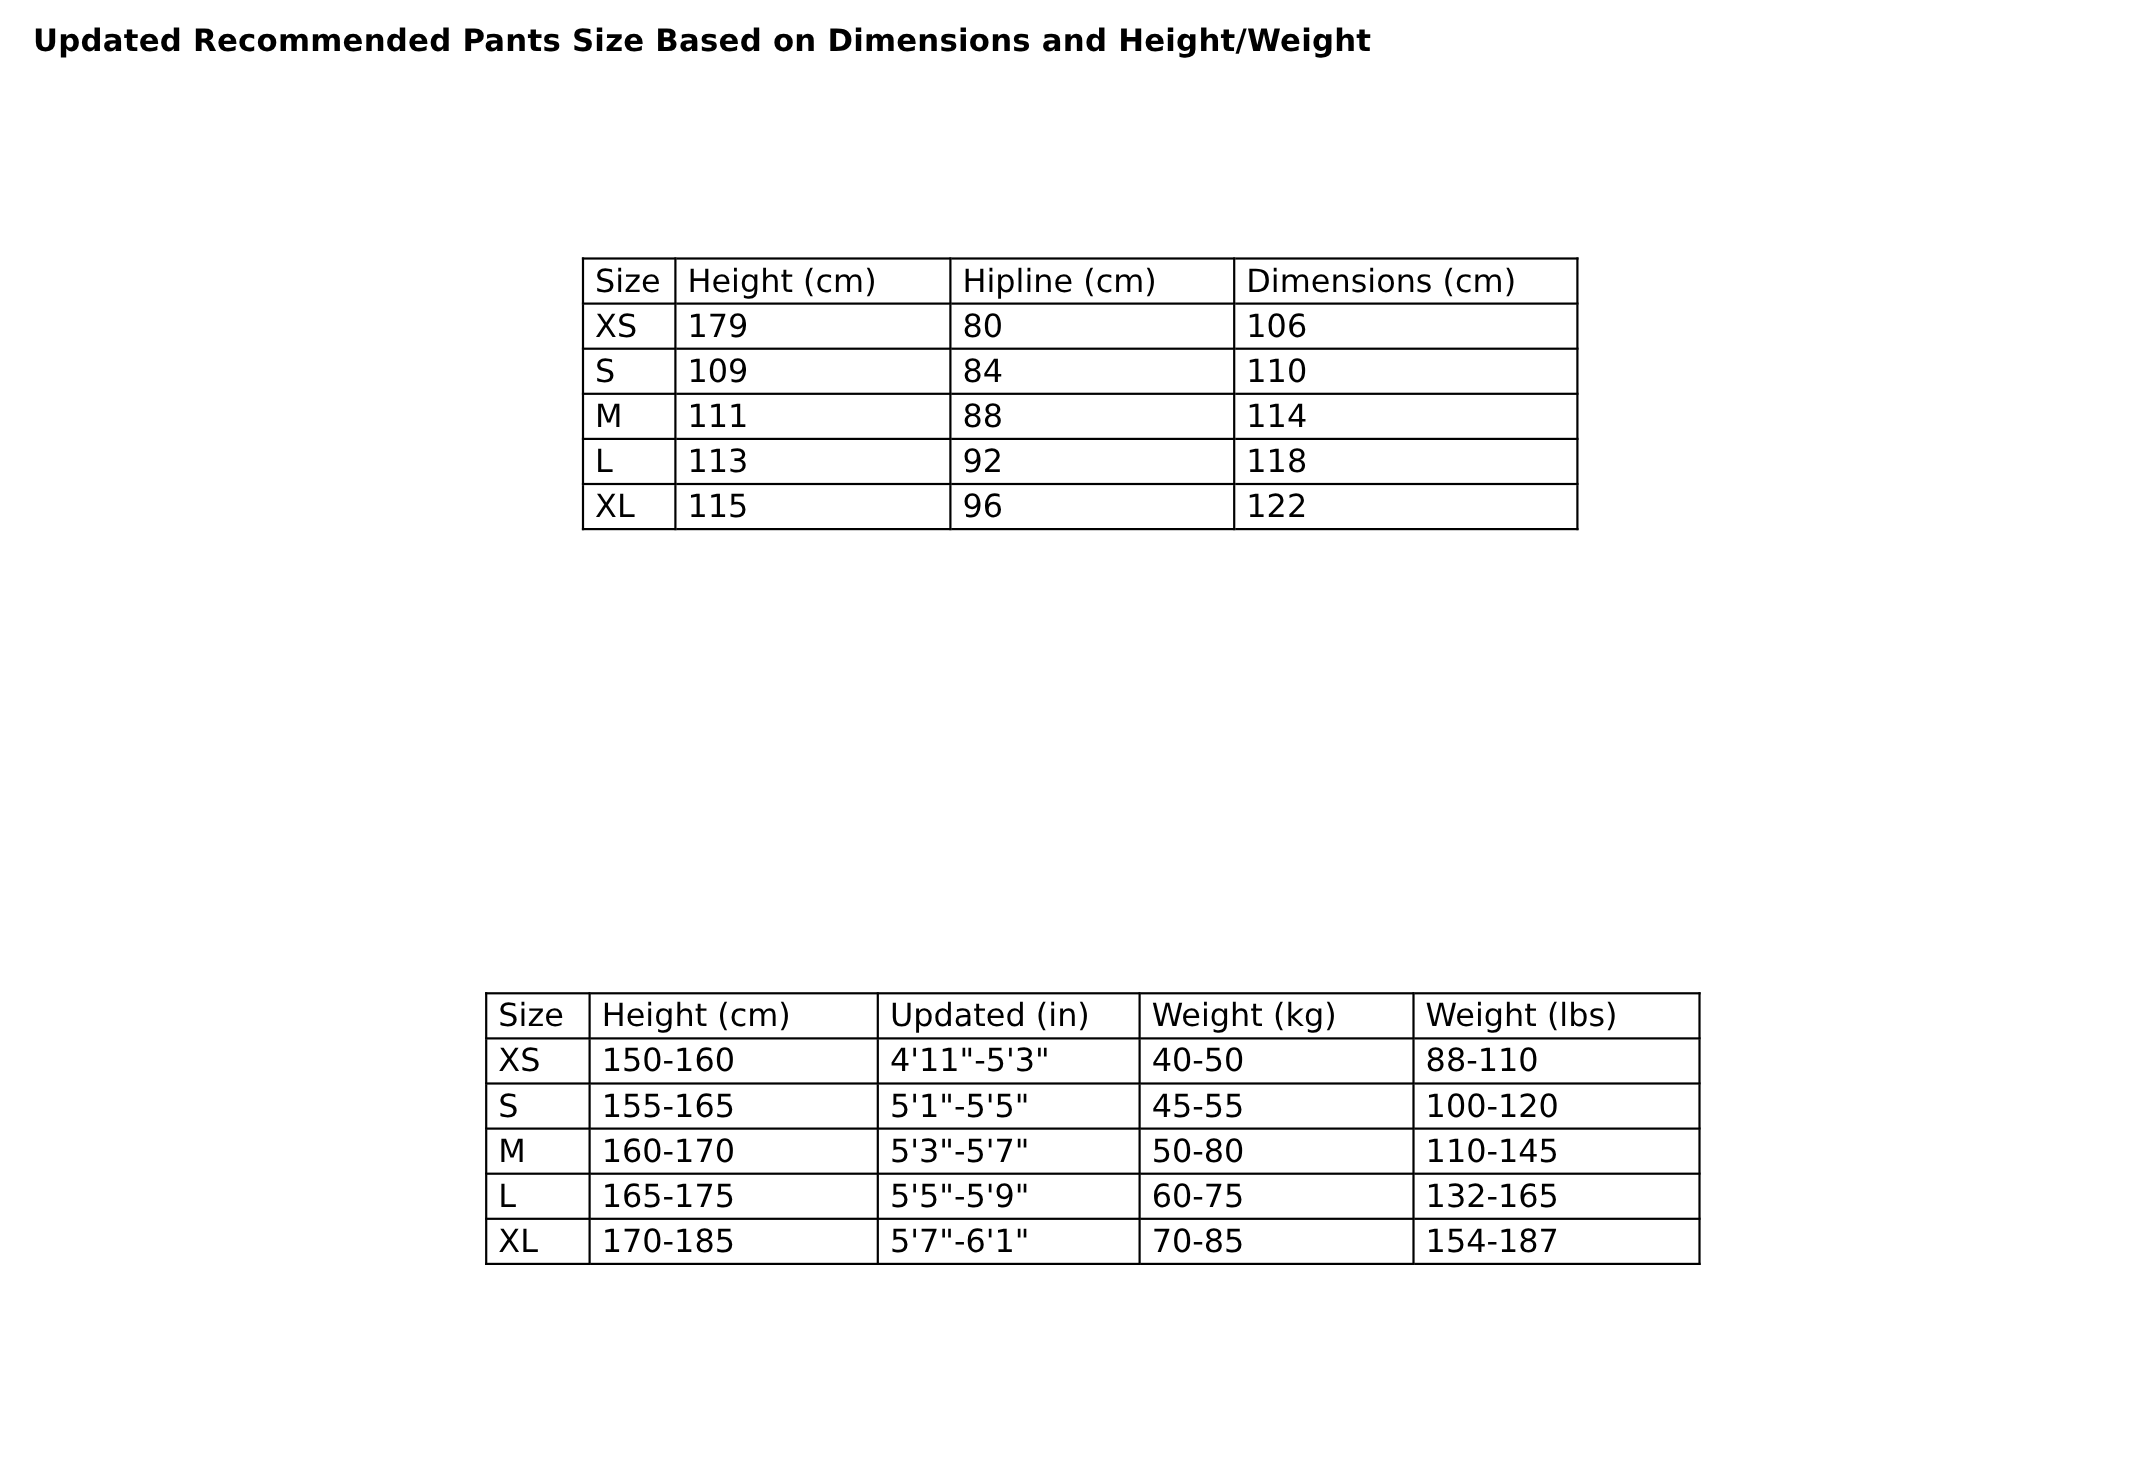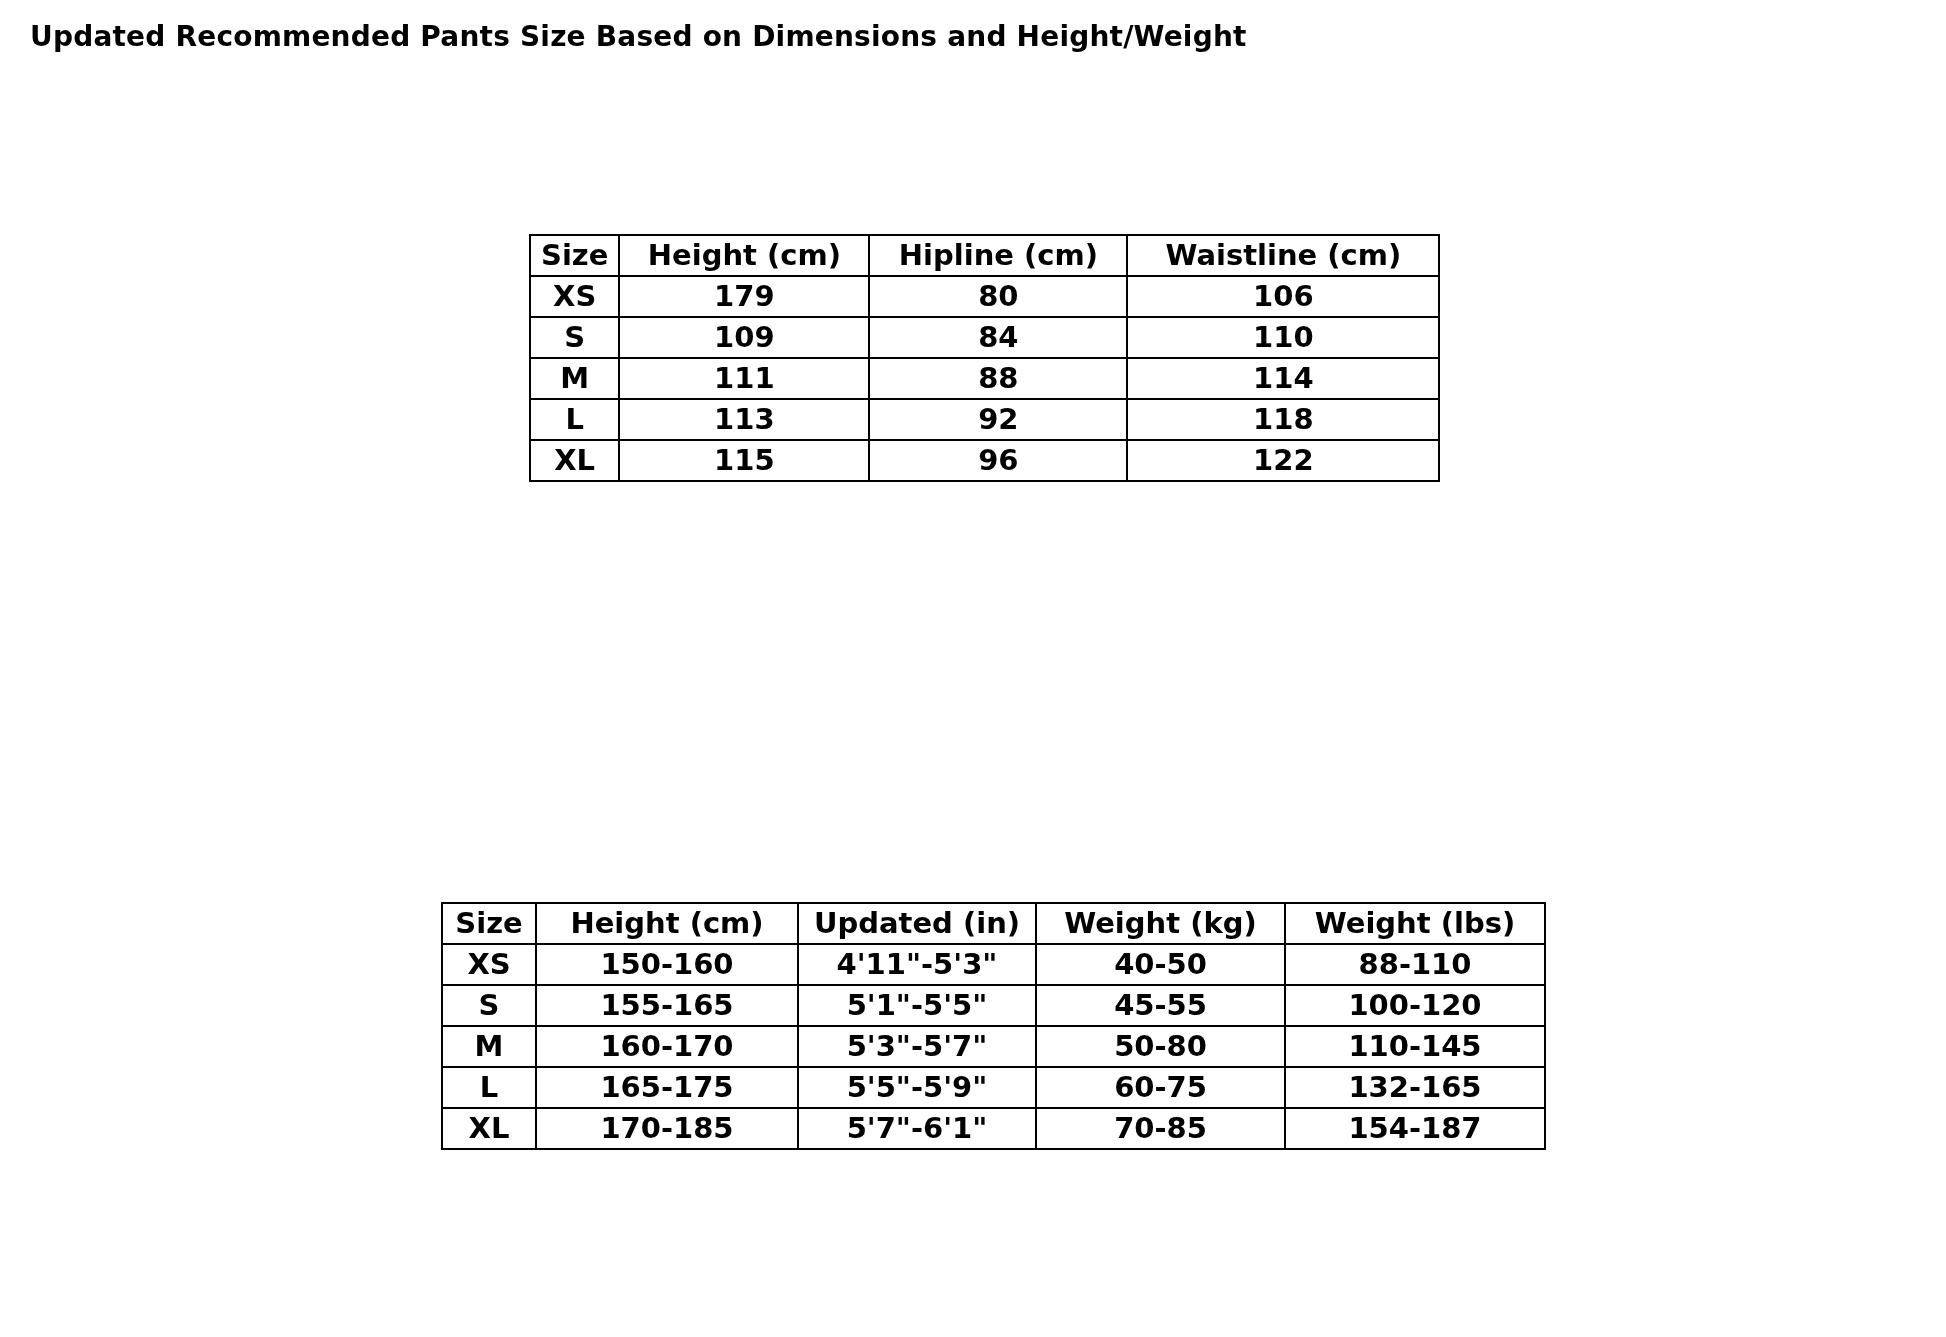--- a/index.html
+++ b/index.html
@@ -27,22 +27,22 @@
   table.size-table {
     border-collapse: collapse;
     position: absolute;
     font-size: 29px;
     font-weight: normal;
     line-height: 1.0;
   }
   table.size-table td,
   table.size-table th {
     border: 2px solid #000000;
-    text-align: center;
-    font-weight: bold;
+    text-align: left;
+    font-weight: normal;
     padding: 5px 10px;
     white-space: nowrap;
   }
   
   #table-dimensions {
     left: 529px;
     top: 234px;
   }
   #table-dimensions th.c0, #table-dimensions td.c0 { width: 62px; }
   #table-dimensions th.c1, #table-dimensions td.c1 { width: 228px; }
@@ -64,21 +64,21 @@
 <body>
 
 <div class="page-title">Updated Recommended Pants Size Based on Dimensions and Height/Weight</div>
 
 <table class="size-table" id="table-dimensions">
   <thead>
     <tr>
       <th class="c0">Size</th>
       <th class="c1">Height (cm)</th>
       <th class="c2">Hipline (cm)</th>
-      <th class="c3">Waistline (cm)</th>
+      <th class="c3">Dimensions (cm)</th>
     </tr>
   </thead>
   <tbody>
     <tr>
       <td class="c0">XS</td>
       <td class="c1">179</td>
       <td class="c2">80</td>
       <td class="c3">106</td>
     </tr>
     <tr>

